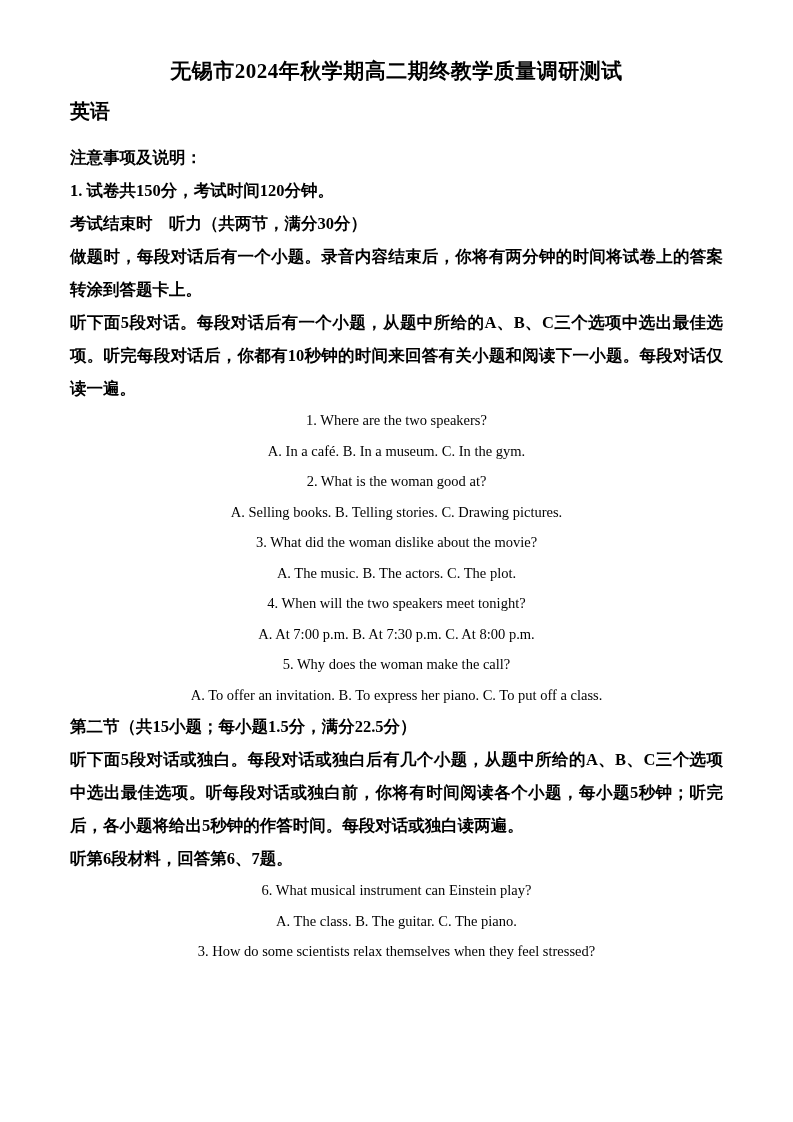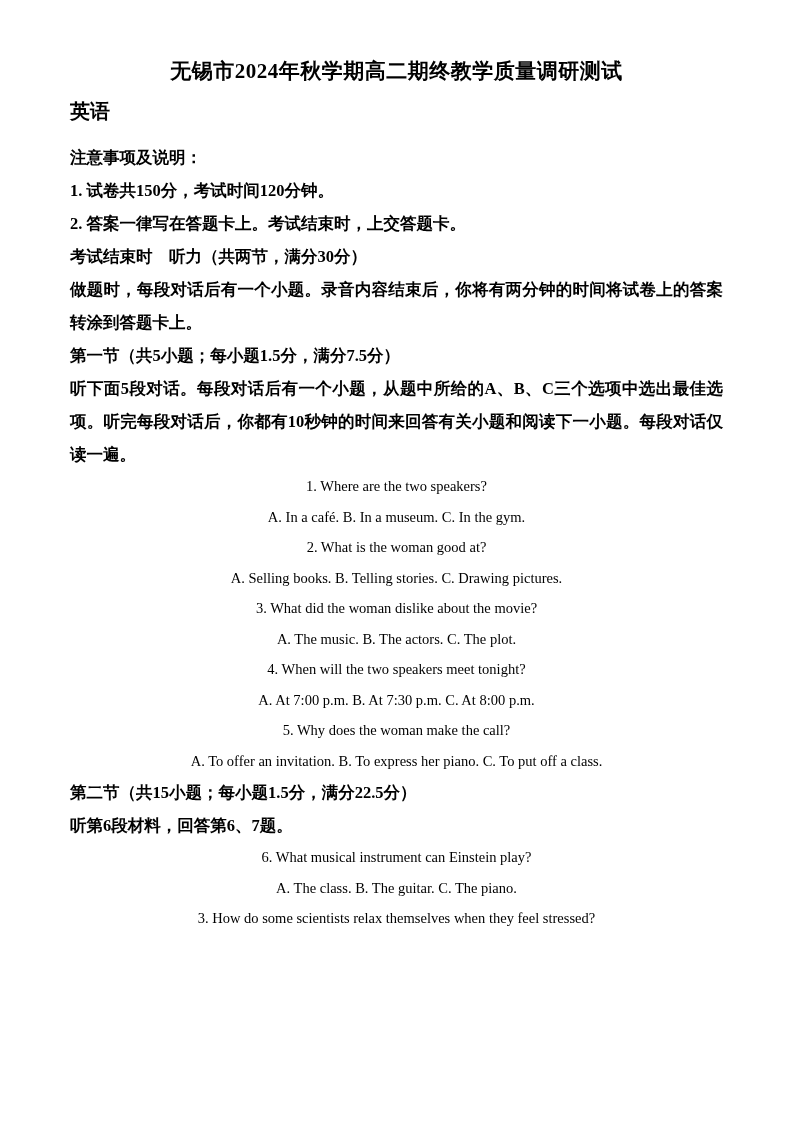--- a/index.html
+++ b/index.html
@@ -49,44 +49,43 @@
 </head>
 <body>
 
 <div class="page">
 
   <h1 class="title">无锡市2024年秋学期高二期终教学质量调研测试</h1>
   <h2 class="subtitle">英语</h2>
 
   <p class="cn">注意事项及说明：</p>
   <p class="cn">1. 试卷共150分，考试时间120分钟。</p>
-  <p class="cn">2. 答案一律写在答题卡上。考试结束时，上交答题卡。</p>
 
   <p class="cn">考试结束时　听力（共两节，满分30分）</p>
   <p class="cn">做题时，每段对话后有一个小题。录音内容结束后，你将有两分钟的时间将试卷上的答案转涂到答题卡上。</p>
 
-  <p class="cn">第一节（共5小题；每小题1.5分，满分7.5分）</p>
   <p class="cn">听下面5段对话。每段对话后有一个小题，从题中所给的A、B、C三个选项中选出最佳选项。听完每段对话后，你都有10秒钟的时间来回答有关小题和阅读下一小题。每段对话仅读一遍。</p>
 
   <p class="en">1. Where are the two speakers?</p>
   <p class="en">A. In a café. B. In a museum. C. In the gym.</p>
 
   <p class="en">2. What is the woman good at?</p>
   <p class="en">A. Selling books. B. Telling stories. C. Drawing pictures.</p>
 
   <p class="en">3. What did the woman dislike about the movie?</p>
   <p class="en">A. The music. B. The actors. C. The plot.</p>
 
   <p class="en">4. When will the two speakers meet tonight?</p>
   <p class="en">A. At 7:00 p.m. B. At 7:30 p.m. C. At 8:00 p.m.</p>
 
   <p class="en">5. Why does the woman make the call?</p>
   <p class="en">A. To offer an invitation. B. To express her piano. C. To put off a class.</p>
 
   <p class="cn">第二节（共15小题；每小题1.5分，满分22.5分）</p>
+  <p class="cn">听下面5段对话或独白。每段对话或独白后有几个小题，从题中所给的A、B、C三个选项中选出最佳选项。听每段对话或独白前，你将有时间阅读各个小题，每小题5秒钟；听完后，各小题将给出5秒钟的作答时间。每段对话或独白读两遍。</p>
 
   <p class="cn">听第6段材料，回答第6、7题。</p>
 
   <p class="en">6. What musical instrument can Einstein play?</p>
   <p class="en">A. The class. B. The guitar. C. The piano.</p>
 
   <p class="en">3. How do some scientists relax themselves when they feel stressed?</p>
 
 </div>
 

